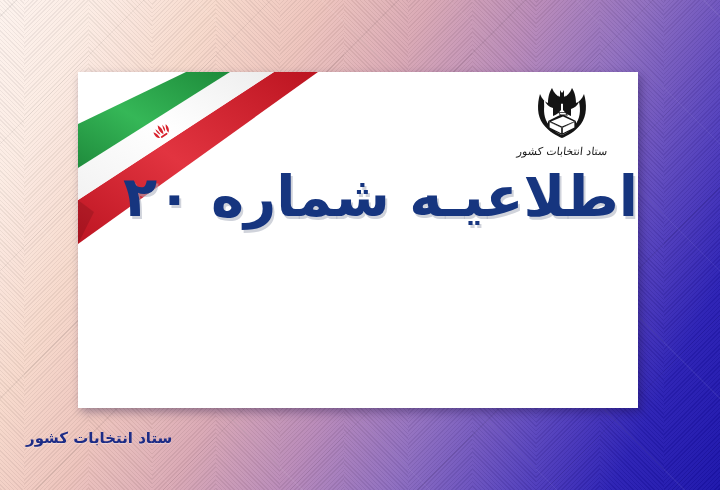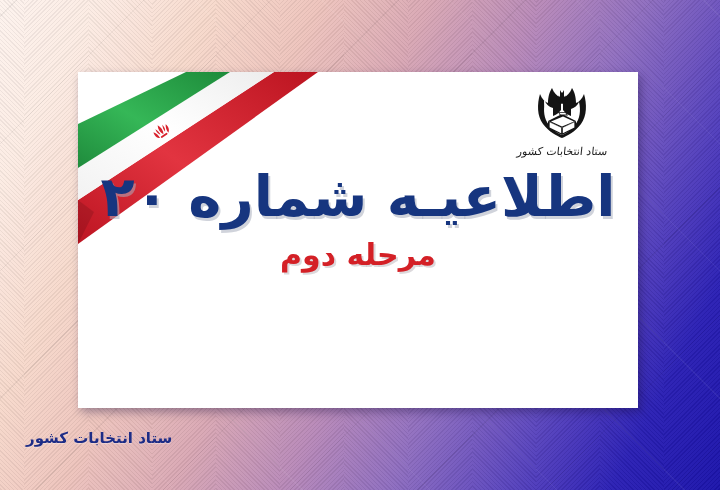--- a/index.html
+++ b/index.html
@@ -116,21 +116,20 @@
     white-space: nowrap;
     transform: skewX(-6deg);
   }
 
   
   .headline {
     position: absolute;
     left: 0;
     right: 0;
     top: 96px;
-    text-align: center;
   }
   .title-main {
     font-size: 56px;
     font-weight: bold;
     color: #16357f;
     line-height: 1.05;
     letter-spacing: -1px;
     text-shadow: 2px 3px 0 rgba(170,175,190,0.55);
     direction: rtl;
     white-space: nowrap;
@@ -253,21 +252,20 @@
           <path d="M-4,-6 C-4.8,-3 -4.2,-0.4 -2.6,1.4 C-2.2,-1.2 -3,-3.6 -4,-6 Z"></path>
           <path d="M4,-6 C4.8,-3 4.2,-0.4 2.6,1.4 C2.2,-1.2 3,-3.6 4,-6 Z"></path>
           <rect x="-3.6" y="3" width="7.2" height="1.8" rx="0.9"></rect>
         </g>
       </svg>
       <div class="logo-caption">ستاد انتخابات کشور</div>
     </div>
 
     <div class="headline">
       <div class="title-main">اطلاعیـه شماره ۲۰</div>
-      <div class="title-sub">مرحله دوم</div>
     </div>
   </div>
 
   <div class="credit">
     <div>ستاد انتخابات کشور</div>
   </div>
 
 </div>
 
 </body></html>

